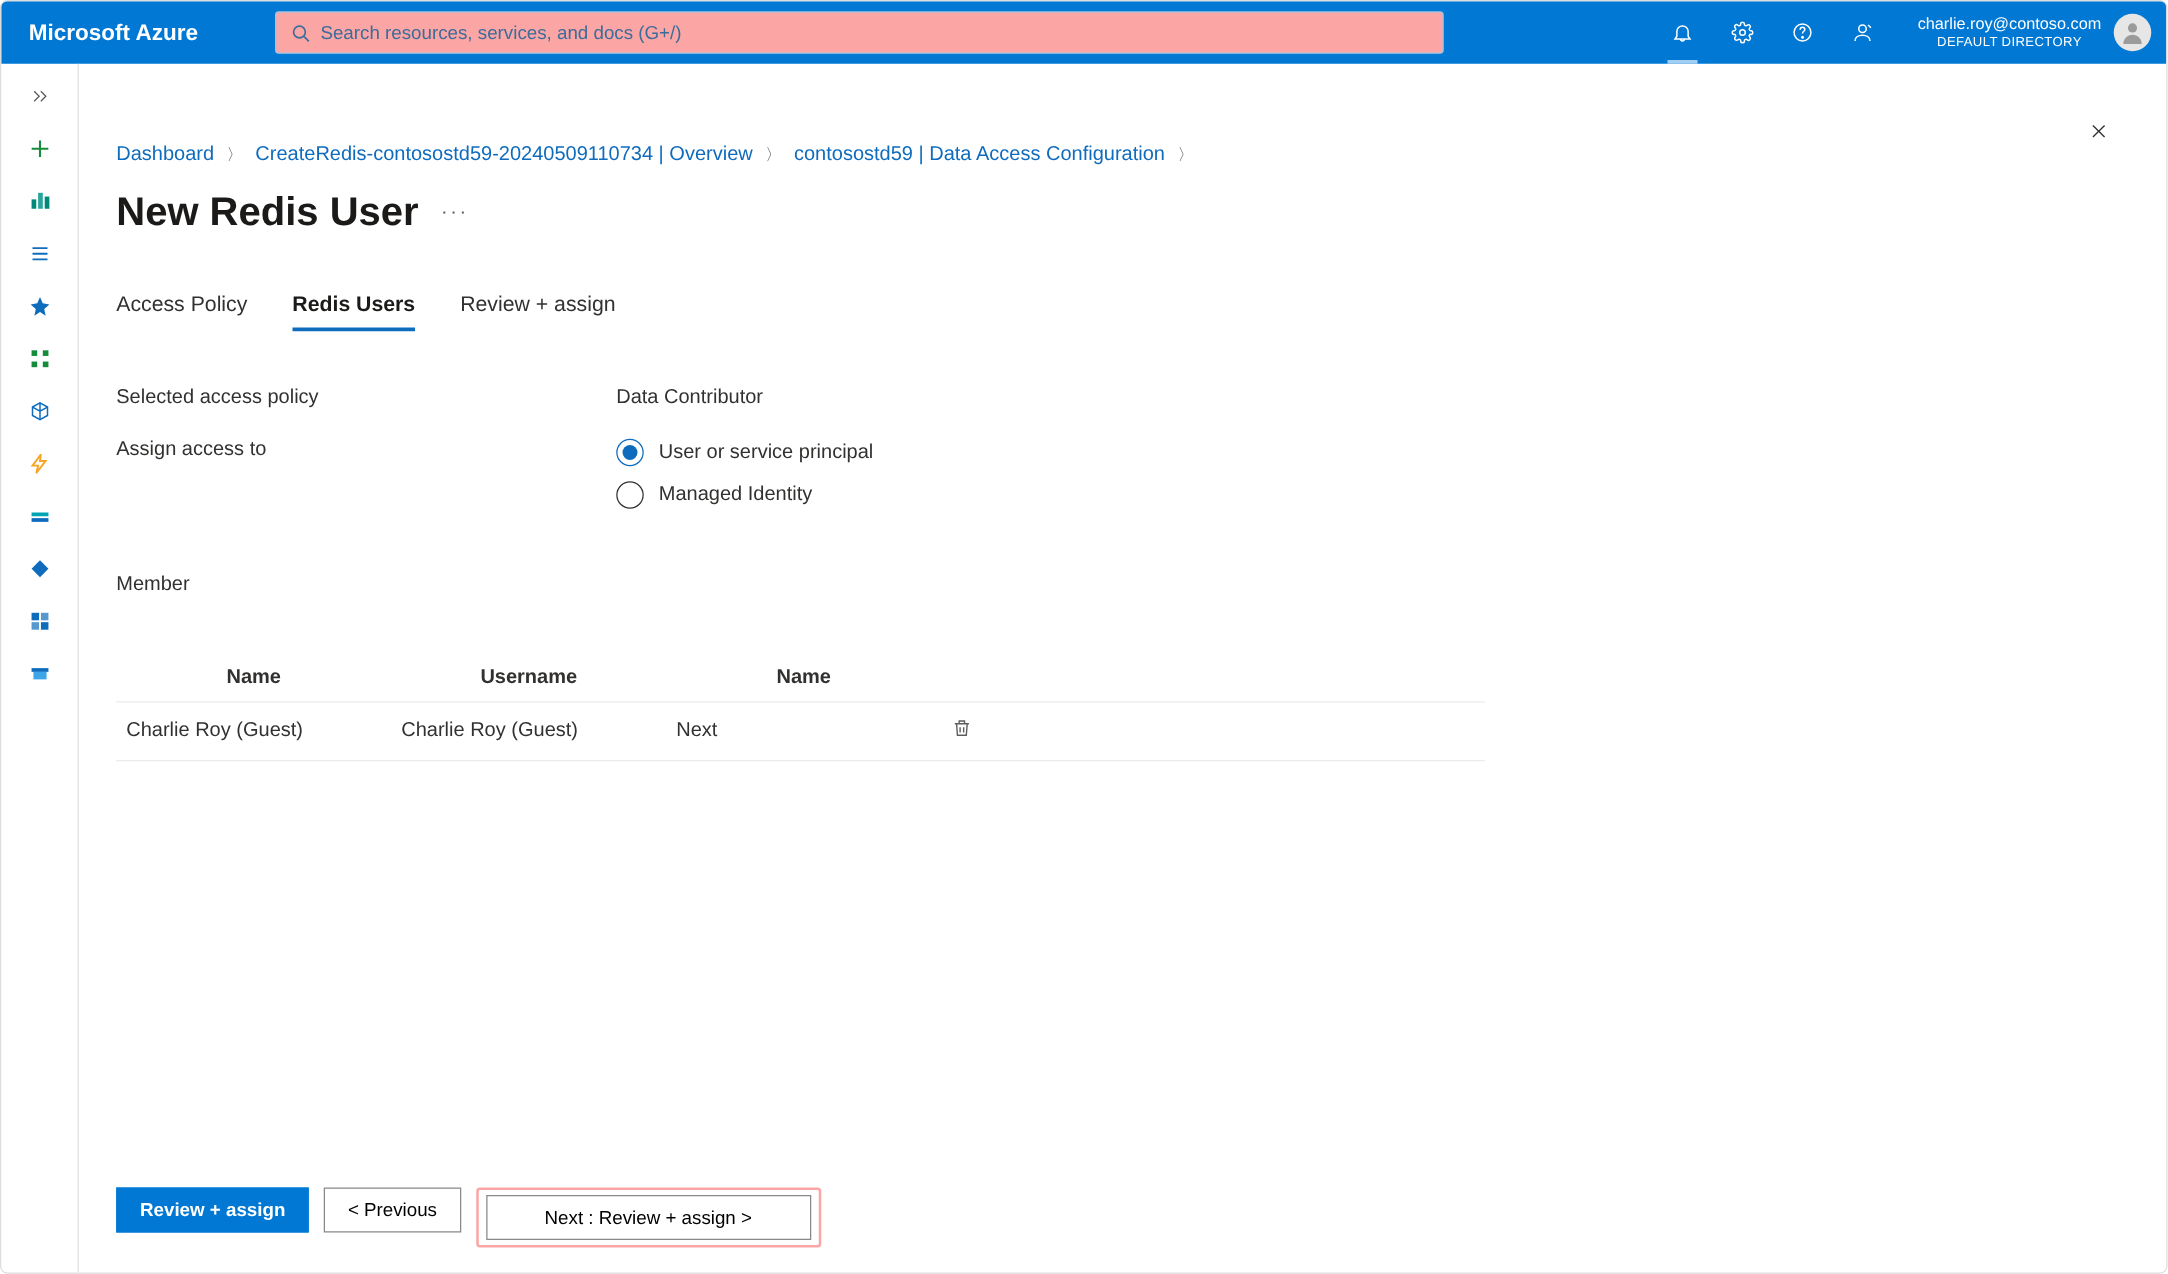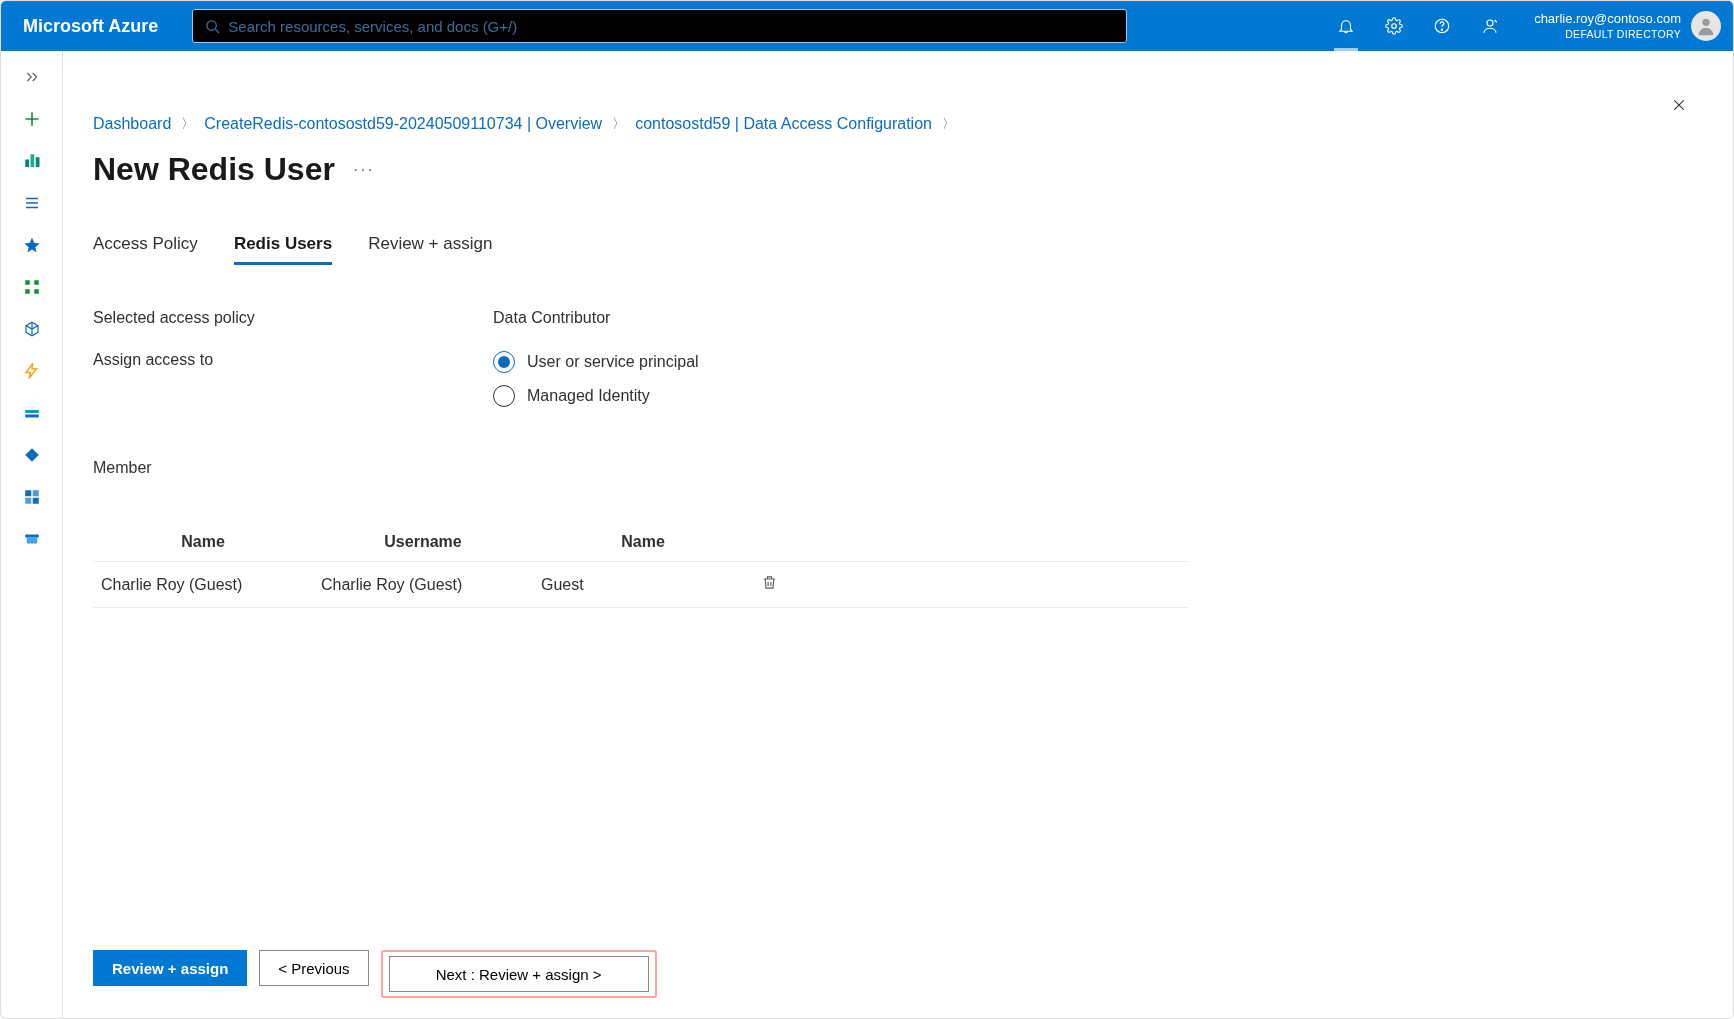--- a/index.html
+++ b/index.html
@@ -22,35 +22,35 @@
       height: 50px;
       background: #0078d4;
       display: flex;
       align-items: center;
       padding: 0 4px 0 22px;
       color: #fff;
     }
     .brand {
       font-size: 18px;
       font-weight: 600;
-      margin-right: 28px;
+      margin-right: 39px;
       white-space: nowrap;
     }
     .searchbox {
       flex: 0 0 auto;
       width: 935px;
       height: 34px;
-      background: #000000;
+      background: #fca5a5;
       border: 1px solid #9cc6e6;
       border-radius: 3px;
       display: flex;
       align-items: center;
       padding: 0 12px;
       color: #2a5d8e;
-      margin-left: 6px;
+      margin-left: 23px;
     }
     .search-icon-svg { margin-right: 8px; display: inline-flex; }
     .searchbox input {
       border: none;
       background: transparent;
       outline: none;
       flex: 1;
       font-size: 15px;
       color: #2a5d8e;
     }
@@ -75,21 +75,21 @@
       height: 3px;
       background: #a1cef2;
     }
     .account {
       display: flex;
       align-items: center;
       padding: 0 8px 0 20px;
       height: 100%;
       cursor: pointer;
     }
-    .account-text { text-align: right; margin-right: 10px; line-height: 1.25;}
+    .account-text { text-align: center; margin-right: 10px; line-height: 1.25;}
     .account-email { font-size: 13px; }
     .account-dir { font-size: 10.5px; letter-spacing: 0.3px; }
     .avatar {
       width: 30px; height: 30px; border-radius:50%;
       background: #e6e6e6;
       display:flex;align-items:center;justify-content:center;
     }
 
     
     .leftnav {
@@ -382,21 +382,21 @@
           <th style="width:220px">Name</th>
           <th style="width:220px">Username</th>
           <th style="width:220px">Name</th>
           <th></th>
         </tr>
       </thead>
       <tbody>
         <tr>
           <td>Charlie Roy (Guest)</td>
           <td>Charlie Roy (Guest)</td>
-          <td>Guest</td>
+          <td>Next</td>
           <td style="text-align:left">
             <span class="trash-btn">
               <svg width="17" height="17" viewBox="0 0 24 24" fill="none" stroke="#605e5c" stroke-width="1.6">
                   <path d="M4 7h16M9 7V4h6v3M6 7l1 13h10l1-13M10 11v6M14 11v6"></path>
                 </svg>
             </span>
           </td>
         </tr>
       </tbody>
     </table>

